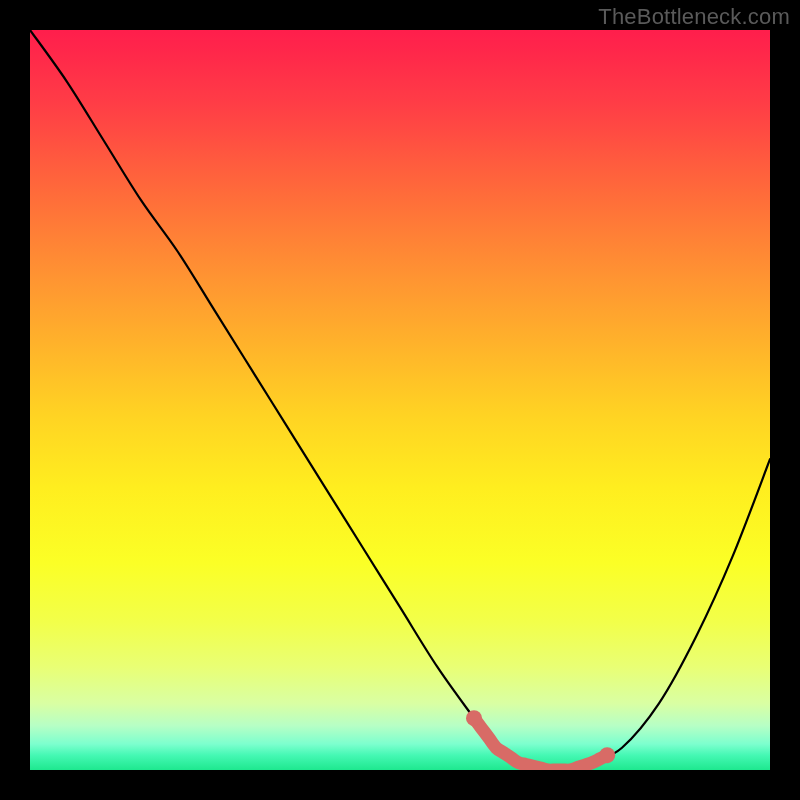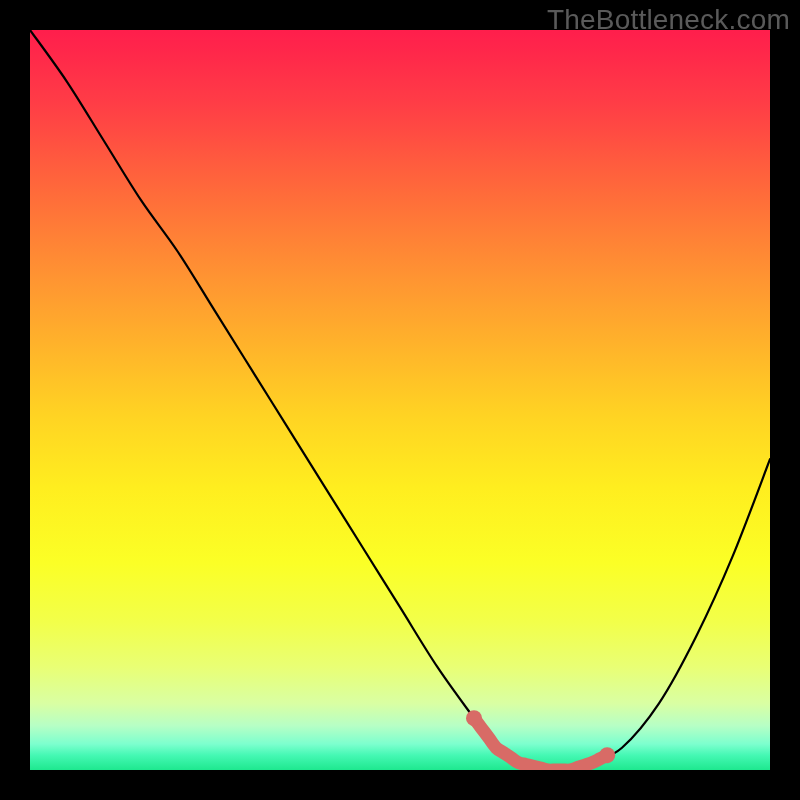--- a/index.html
+++ b/index.html
@@ -15,21 +15,21 @@
     position: relative;
     width: 800px;
     height: 800px;
     background: #000;
   }
   .watermark {
     position: absolute;
     top: 4px;
     right: 10px;
     color: #5a5a5a;
-    font-size: 28px;
+    font-size: 22px;
     font-weight: 500;
     letter-spacing: 0.2px;
     z-index: 10;
   }
   .plot-area {
     position: absolute;
     left: 30px;
     top: 30px;
     width: 740px;
     height: 740px;

